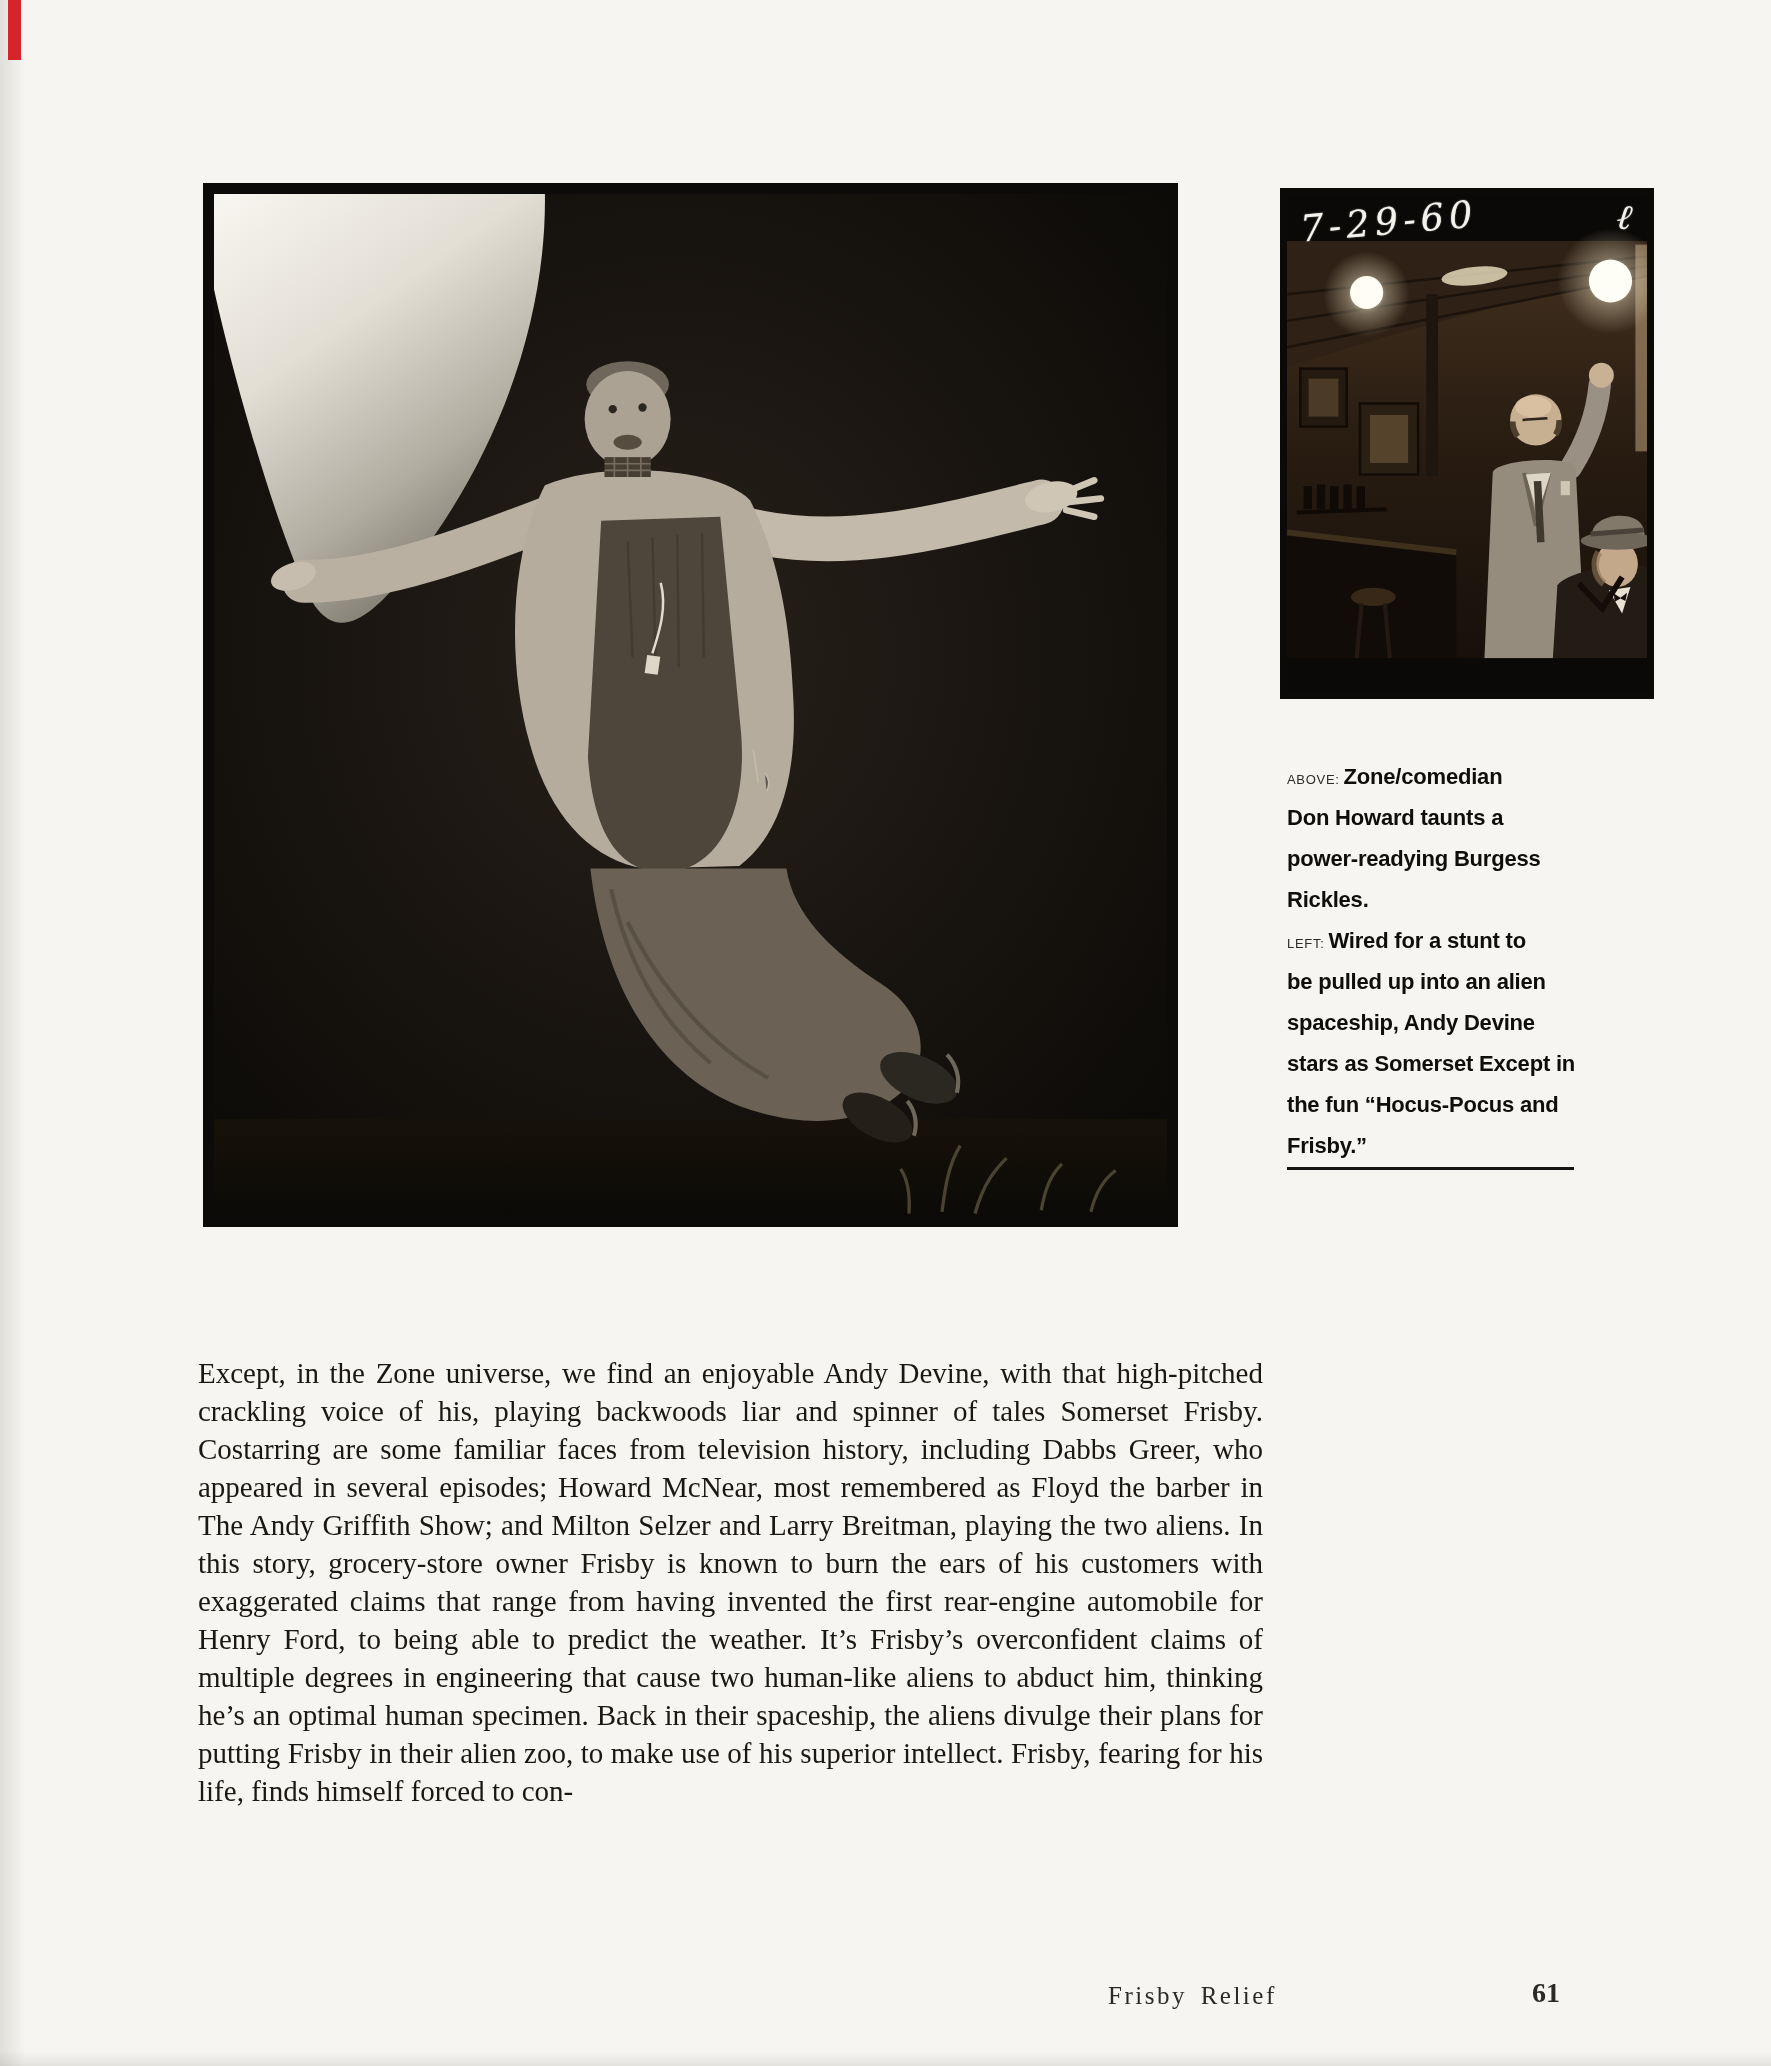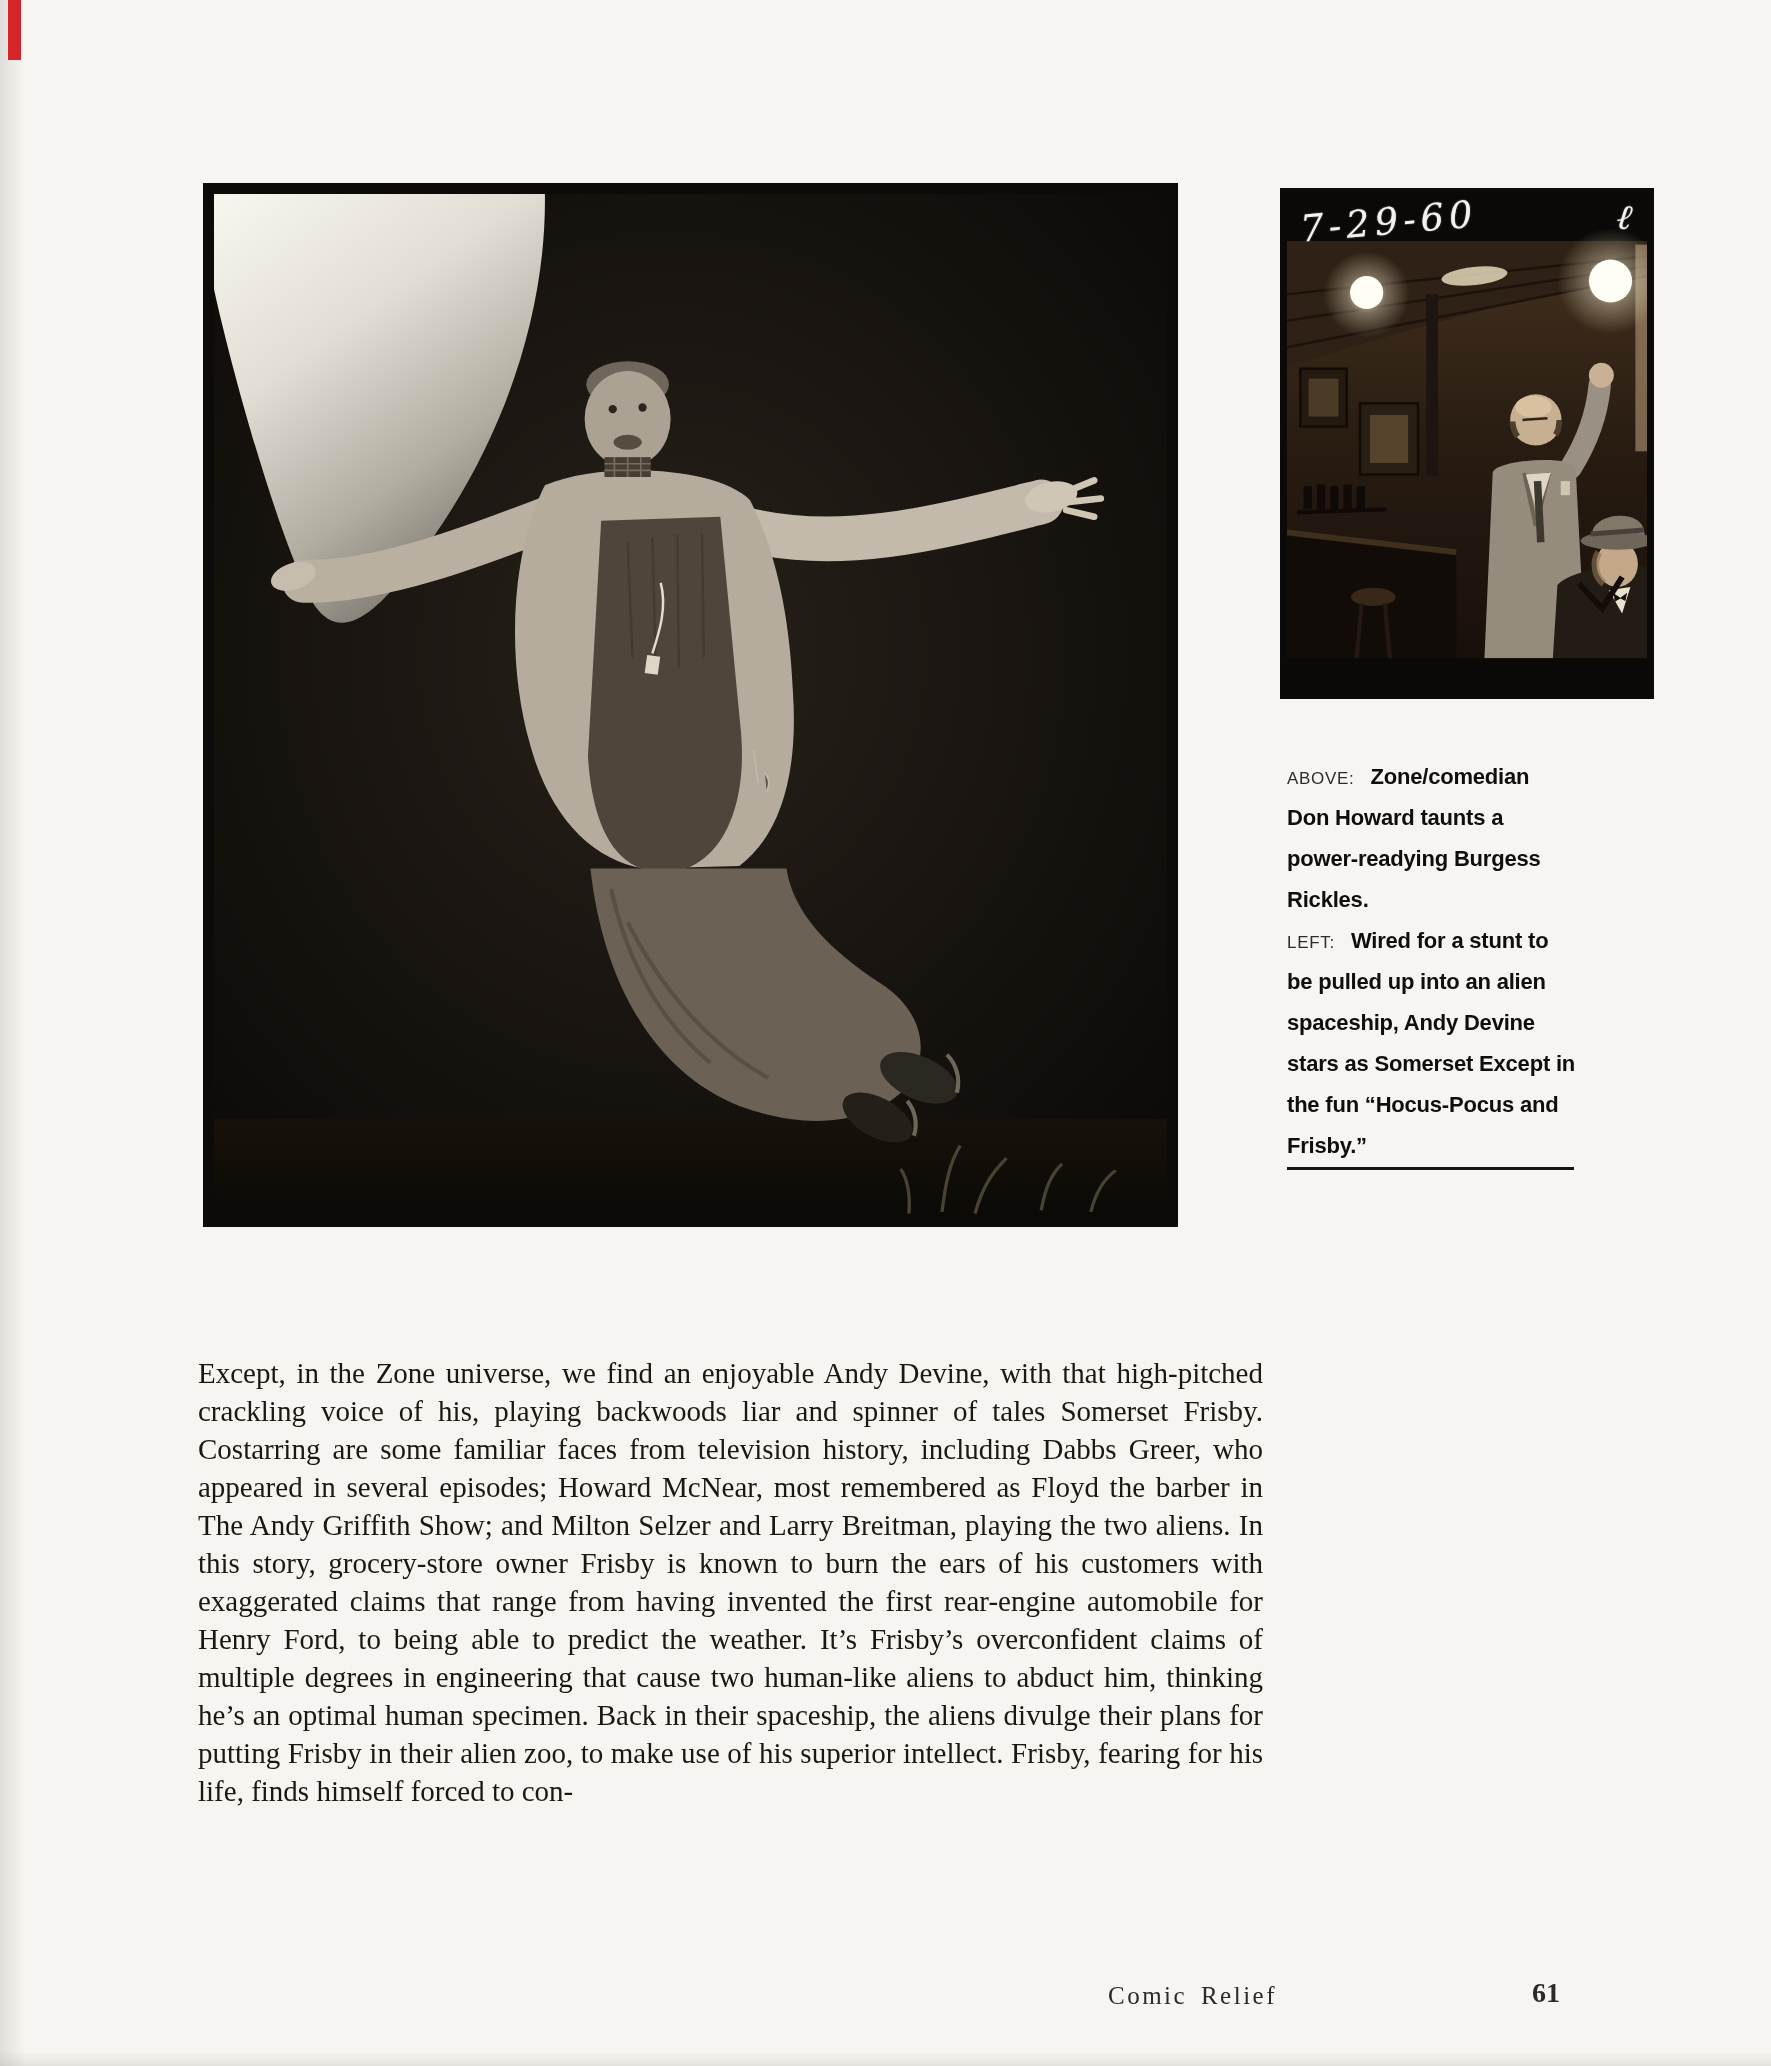--- a/index.html
+++ b/index.html
@@ -48,22 +48,22 @@
   .caption{
     position:absolute;left:1287px;top:756px;width:314px;
     font-family:"Liberation Sans", sans-serif;
     color:#0f0e0d;
   }
   .cap-line{
     height:41px;line-height:41px;white-space:nowrap;
     font-size:22px;font-weight:700;letter-spacing:-0.2px;
   }
   .cap-label{
-    font-weight:400;font-size:17px;letter-spacing:0.7px;color:#2e2c2a;
-    margin-right:16px;
+    font-weight:400;font-size:13px;letter-spacing:0.7px;color:#2e2c2a;
+    margin-right:4px;
   }
   .caption-rule{
     position:absolute;left:1287px;top:1167px;width:287px;height:2.5px;background:#141414;
   }
   
   .bodytext{
     position:absolute;left:198px;top:1354px;width:1065px;
     margin:0;
     font-size:29px;line-height:38px;
     color:#1b1813;
@@ -239,17 +239,17 @@
       <div class="cap-line"><span>be pulled up into an alien</span></div>
       <div class="cap-line"><span>spaceship, Andy Devine</span></div>
       <div class="cap-line"><span>stars as Somerset Except in</span></div>
       <div class="cap-line"><span>the fun “Hocus-Pocus and</span></div>
       <div class="cap-line"><span>Frisby.”</span></div>
     </div>
   <div class="caption-rule"></div>
 
   <p class="bodytext"><span>Except, in the </span><span class="it">Zone</span><span> universe, we find an enjoyable Andy Devine, with that high-pitched crackling voice of his, playing backwoods liar and spinner of tales Somerset Frisby. Costarring are some familiar faces from television history, including Dabbs Greer, who appeared in several episodes; Howard McNear, most remembered as Floyd the barber in </span><span class="it">The Andy Griffith Show</span><span>; and Milton Selzer and Larry Breitman, playing the two aliens. In this story, grocery-store owner Frisby is known to burn the ears of his customers with exaggerated claims that range from having invented the first rear-engine automobile for Henry Ford, to being able to predict the weather. It’s Frisby’s overconfident claims of multiple degrees in engineering that cause two human-like aliens to abduct him, thinking he’s an optimal human specimen. Back in their spaceship, the aliens divulge their plans for putting Frisby in their alien zoo, to make use of his superior intellect. Frisby, fearing for his life, finds himself forced to con-</span></p>
 
-  <div class="running-title">Comic Relief</div>
+  <div class="running-title">Frisby Relief</div>
   <div class="page-number">61</div>
 
 </div>
 
 
 </body></html>

